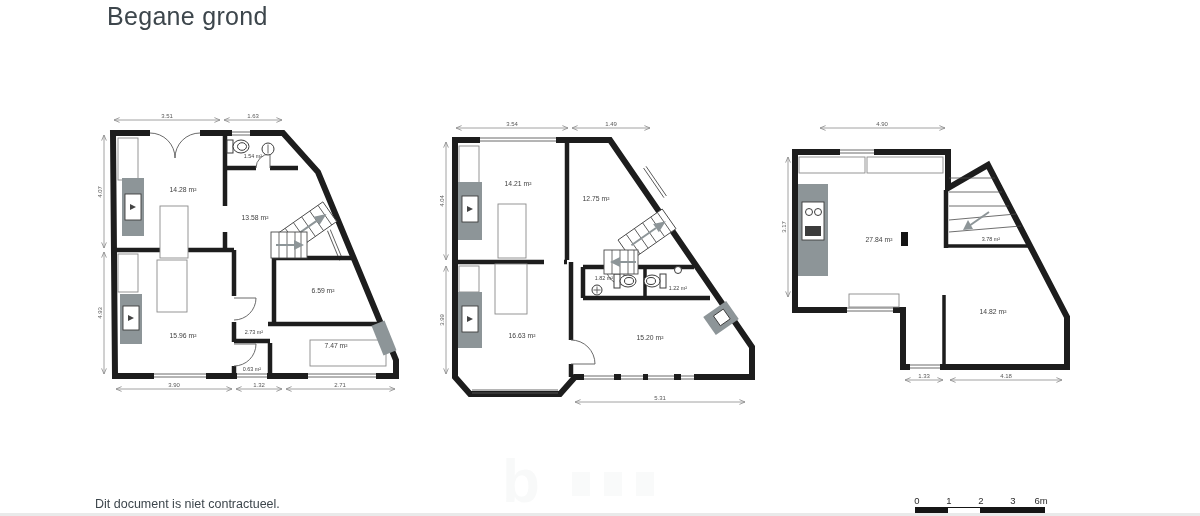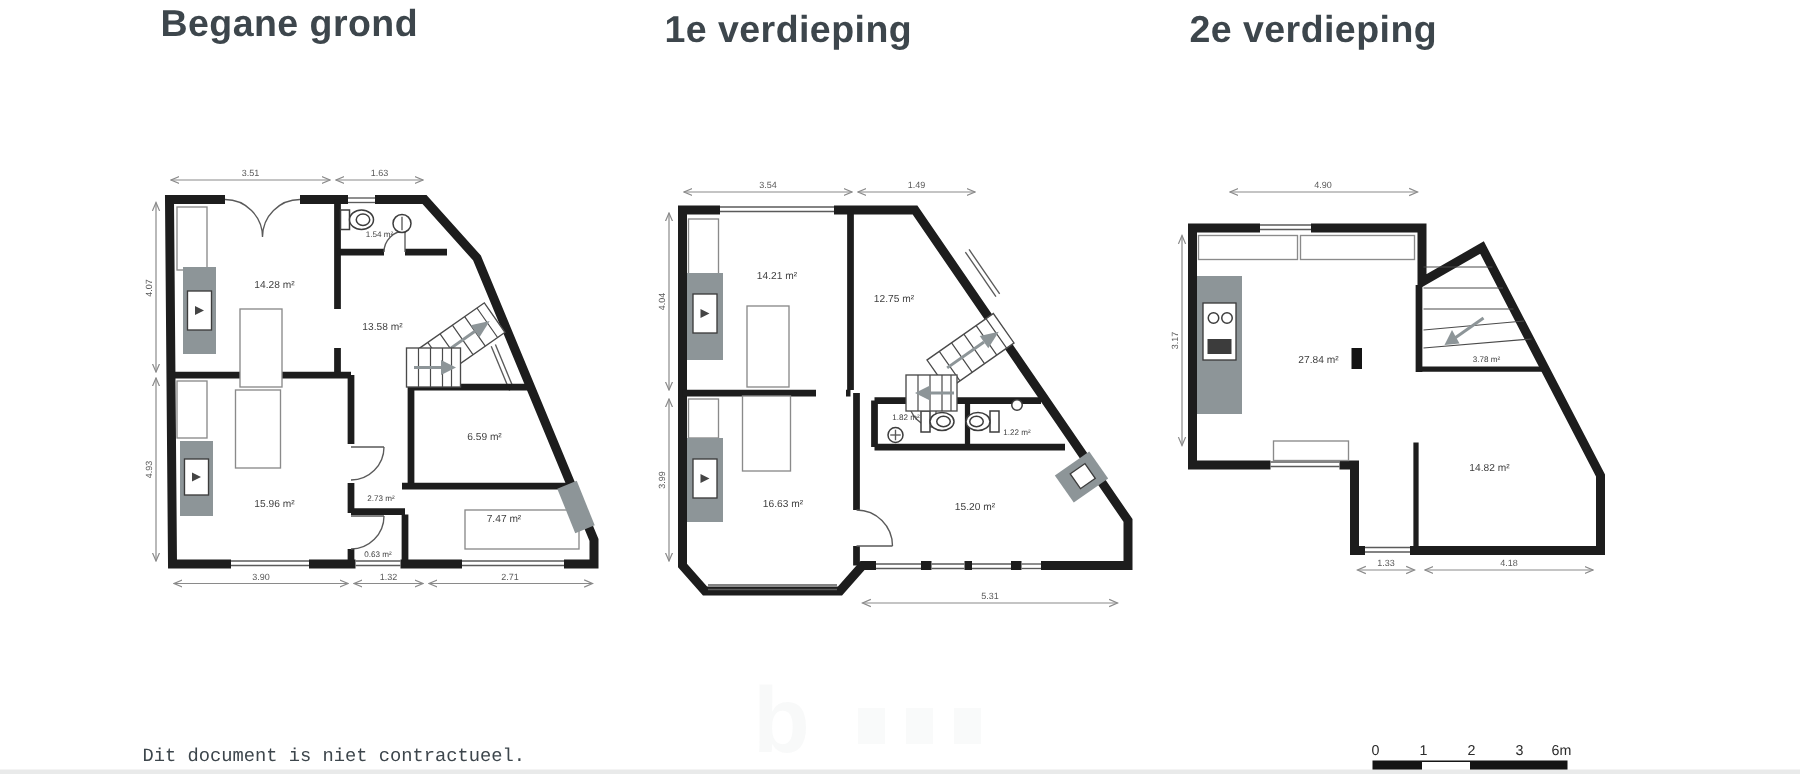--- a/index.html
+++ b/index.html
@@ -1,19 +1,19 @@
 <!DOCTYPE html>
 <html><head>
 <meta charset="utf-8">
 <style>
   html,body{margin:0;padding:0;background:#ffffff;}
   #canvas{position:relative;width:1200px;height:516px;background:#ffffff;overflow:hidden;
           font-family:"Liberation Sans",sans-serif;}
-  .plan-title{position:absolute;font-size:25px;color:#3d464c;letter-spacing:0.3px;font-weight:bold;}
-  .footer-note{position:absolute;left:95px;top:497px;font-size:12.5px;color:#3d464c;font-family:Liberation Mono, monospace;}
+  .plan-title{position:absolute;font-size:25px;color:#3d464c;letter-spacing:0.3px;}
+  .footer-note{position:absolute;left:95px;top:497px;font-size:12.5px;color:#3d464c;}
   .bottom-line{position:absolute;left:0;top:513px;width:1200px;height:3px;background:#e9eaea;}
   .watermark{position:absolute;left:502px;top:450px;width:270px;height:62px;
              color:rgba(130,150,155,0.06);font-size:62px;font-weight:bold;line-height:62px;}
   .watermark .wm-blocks{position:absolute;left:70px;top:22px;display:flex;gap:14px;}
   .watermark .wm-blocks span{display:block;width:18px;height:24px;background:rgba(130,150,155,0.05);}
   
   .scalebar{position:absolute;left:915px;top:495px;width:132px;height:20px;}
   .scalebar .nums{position:relative;height:11px;font-size:9.5px;color:#2b2b2b;}
   .scalebar .nums span{position:absolute;transform:translateX(-50%);}
   .scalebar .bar{position:relative;margin-top:1px;width:128px;height:6px;border:1px solid #151515;display:flex;}
@@ -39,22 +39,20 @@
   .arrline{stroke:#8d9598;stroke-width:2;fill:none;}
   .stair{fill:#ffffff;stroke:#4a4a4a;stroke-width:0.9;}
   .tread{stroke:#4a4a4a;stroke-width:0.8;fill:none;}
 </style>
 </head>
 <body>
 
 <div id="canvas">
 
   <div class="plan-title" style="left:107px;top:2px">Begane grond</div>
-  <div class="plan-title" style="left:443px;top:6px">1e verdieping</div>
-  <div class="plan-title" style="left:793px;top:6px">2e verdieping</div>
 
   <svg style="left:98px;top:108px" width="310" height="300" viewBox="0 0 310 300">
     <defs>
       <marker id="dimArr" viewBox="0 0 8 8" refX="7" refY="4" markerWidth="8" markerHeight="8" orient="auto-start-reverse">
         <path d="M0,1 L7,4 L0,7" fill="none" stroke="#8a8a8a" stroke-width="1"></path>
       </marker>
     </defs>
 
     <g>
       <path class="wallO" d="M15,25 H185 L220,64 L298,252 V268 H17 Z"></path>

